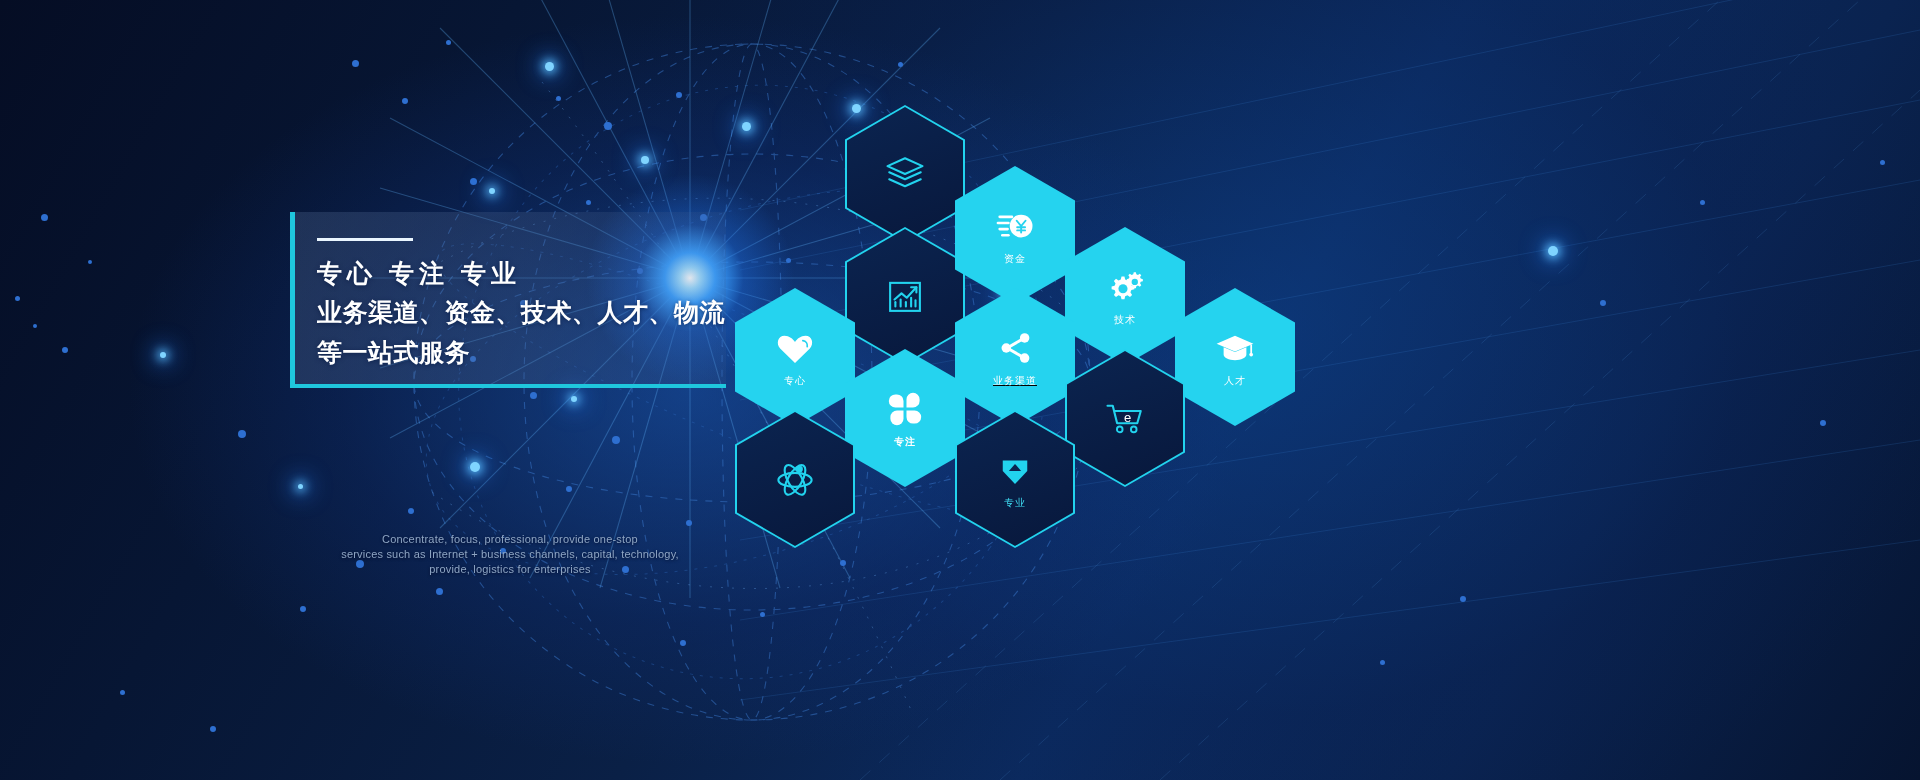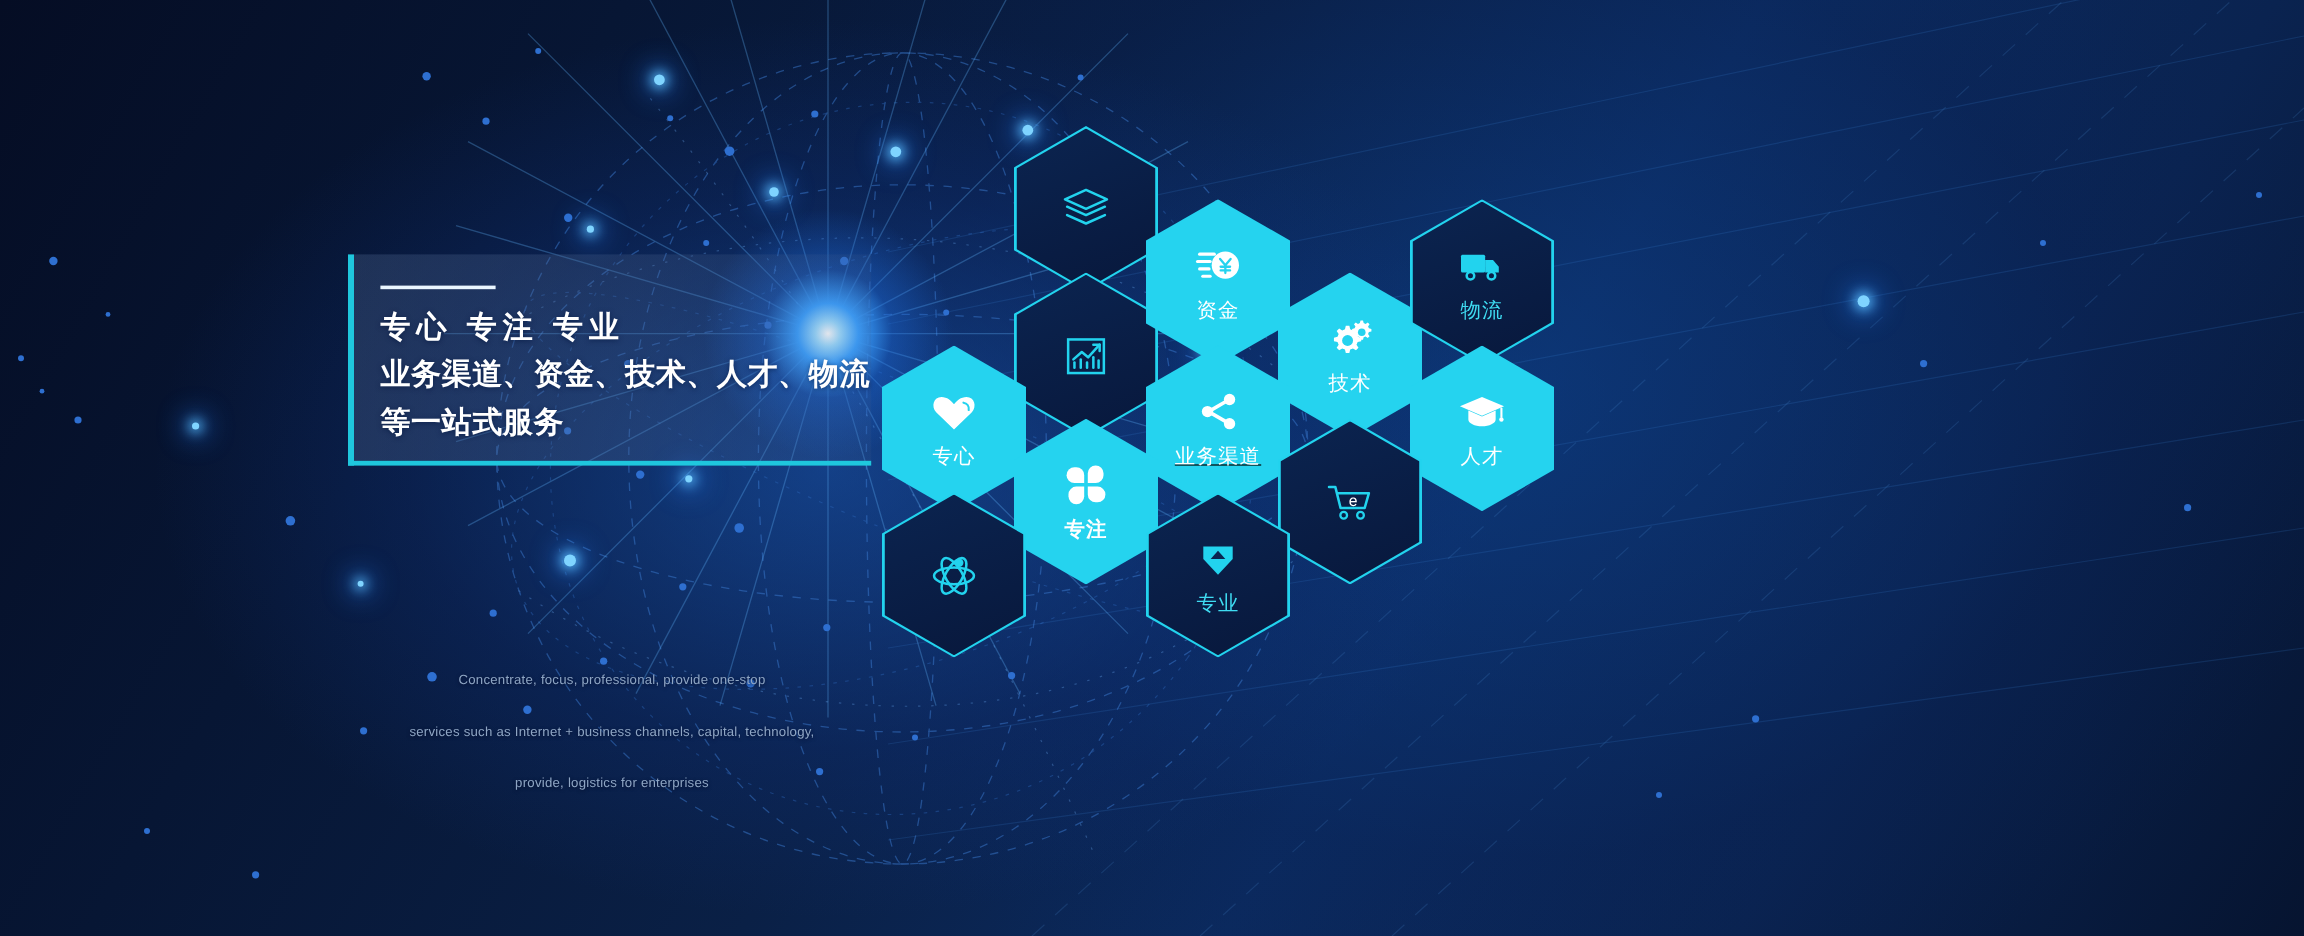--- a/index.html
+++ b/index.html
@@ -52,21 +52,21 @@
   .headline .ln1{font-size:25px;letter-spacing:5px;line-height:38px;}
   .headline .ln2{font-size:25px;letter-spacing:.5px;line-height:40px;}
   .headline .ln3{font-size:25px;letter-spacing:.5px;line-height:40px;}
   .headline .ln4{font-size:25px;letter-spacing:.5px;line-height:40px;}
 
   .subtitle{
     position:absolute;left:290px;top:532px;width:440px;text-align:center;
     color:#8fa6c4;font-size:11px;line-height:15px;letter-spacing:.2px;
     text-shadow:0 1px 3px rgba(0,10,40,.8);
   }
-  .subtitle div{white-space:nowrap;margin-top:28px;}
+  .subtitle div{white-space:nowrap;}
 
   
   .hexwrap{position:absolute;left:735px;top:105px;width:560px;height:420px;}
   .hex{
     position:absolute;width:120px;height:138px;
     display:flex;flex-direction:column;align-items:center;justify-content:center;
   }
   .hex .shape{
     position:absolute;inset:0;
     clip-path:polygon(50% 0%,100% 25%,100% 75%,50% 100%,0% 75%,0% 25%);
@@ -79,21 +79,21 @@
   }
   .hex.outline .edge::after{
     content:"";position:absolute;left:2px;top:2px;right:2px;bottom:2px;
     clip-path:polygon(50% 0%,100% 25%,100% 75%,50% 100%,0% 75%,0% 25%);
     background:linear-gradient(160deg,#0b2450,#08183c);
   }
   .hex .inner{position:relative;display:flex;flex-direction:column;align-items:center;gap:5px;}
   .hex .ico{width:42px;height:42px;display:block;}
   .hex.filled .ico{fill:#ffffff;stroke:#ffffff;}
   .hex.outline .ico{fill:none;stroke:#22d3ee;}
-  .hex .lbl{font-size:17px;letter-spacing:1px;white-space:nowrap;}
+  .hex .lbl{font-size:10px;letter-spacing:1px;white-space:nowrap;}
   .hex.filled .lbl{color:#ffffff;}
   .hex.outline .lbl{color:#3fdcf2;}
 </style>
 </head>
 <body>
 
 <div class="stage">
 
   <div class="globe">
     <svg viewBox="0 0 720 720" xmlns="http://www.w3.org/2000/svg">
@@ -313,32 +313,20 @@
             <path d="M20 12 l3.4 0 0.8 3.4 2.6 1.1 2.9-1.9 2.4 2.4 -1.9 2.9 1.1 2.6 3.4 0.8 0 3.4 -3.4 0.8 -1.1 2.6 1.9 2.9 -2.4 2.4 -2.9-1.9 -2.6 1.1 -0.8 3.4 -3.4 0 -0.8-3.4 -2.6-1.1 -2.9 1.9 -2.4-2.4 1.9-2.9 -1.1-2.6 -3.4-0.8 0-3.4 3.4-0.8 1.1-2.6 -1.9-2.9 2.4-2.4 2.9 1.9 2.6-1.1 Z"></path>
             <circle cx="21.7" cy="26" r="5.2" fill="#25d3ef"></circle>
             <path d="M34 7 l2.4 0 0.6 2.4 1.8 0.8 2.1-1.4 1.7 1.7 -1.4 2.1 0.8 1.8 2.4 0.6 0 2.4 -2.4 0.6 -0.8 1.8 1.4 2.1 -1.7 1.7 -2.1-1.4 -1.8 0.8 -0.6 2.4 -2.4 0 -0.6-2.4 -1.8-0.8 -2.1 1.4 -1.7-1.7 1.4-2.1 -0.8-1.8 -2.4-0.6 0-2.4 2.4-0.6 0.8-1.8 -1.4-2.1 1.7-1.7 2.1 1.4 1.8-0.8 Z"></path>
             <circle cx="35.2" cy="18.2" r="3.6" fill="#25d3ef"></circle>
           </g>
         </svg>
         <span class="lbl">技术</span>
       </div>
     </div>
 
-    <div class="hex outline" style="left:440px;top:61px;">
-      <div class="edge"></div>
-      <div class="inner">
-        <svg class="ico" viewBox="0 0 48 48" style="stroke:none;fill:#22d3ee;">
-          <rect x="4" y="14" width="23" height="17" rx="1.5"></rect>
-          <path d="M27 19 h7.5 l5.5 6.5 v5.5 h-13 Z"></path>
-          <circle cx="13" cy="34" r="3.6" fill="none" stroke="#22d3ee" stroke-width="2.4"></circle>
-          <circle cx="33" cy="34" r="3.6" fill="none" stroke="#22d3ee" stroke-width="2.4"></circle>
-        </svg>
-        <span class="lbl">物流</span>
-      </div>
-    </div>
 
     <div class="hex filled" style="left:440px;top:183px;">
       <div class="shape"></div>
       <div class="inner">
         <svg class="ico" viewBox="0 0 48 48">
           <g stroke="none">
             <polygon points="24,10 45,19 24,28 3,19"></polygon>
             <path d="M11 23 v8.5 c0 3.6 6 6.5 13 6.5 s13-2.9 13-6.5 V23 l-13 5.6 Z"></path>
             <rect x="41.5" y="20" width="2" height="10" rx="1"></rect>
             <circle cx="42.5" cy="31.5" r="2.1"></circle>

